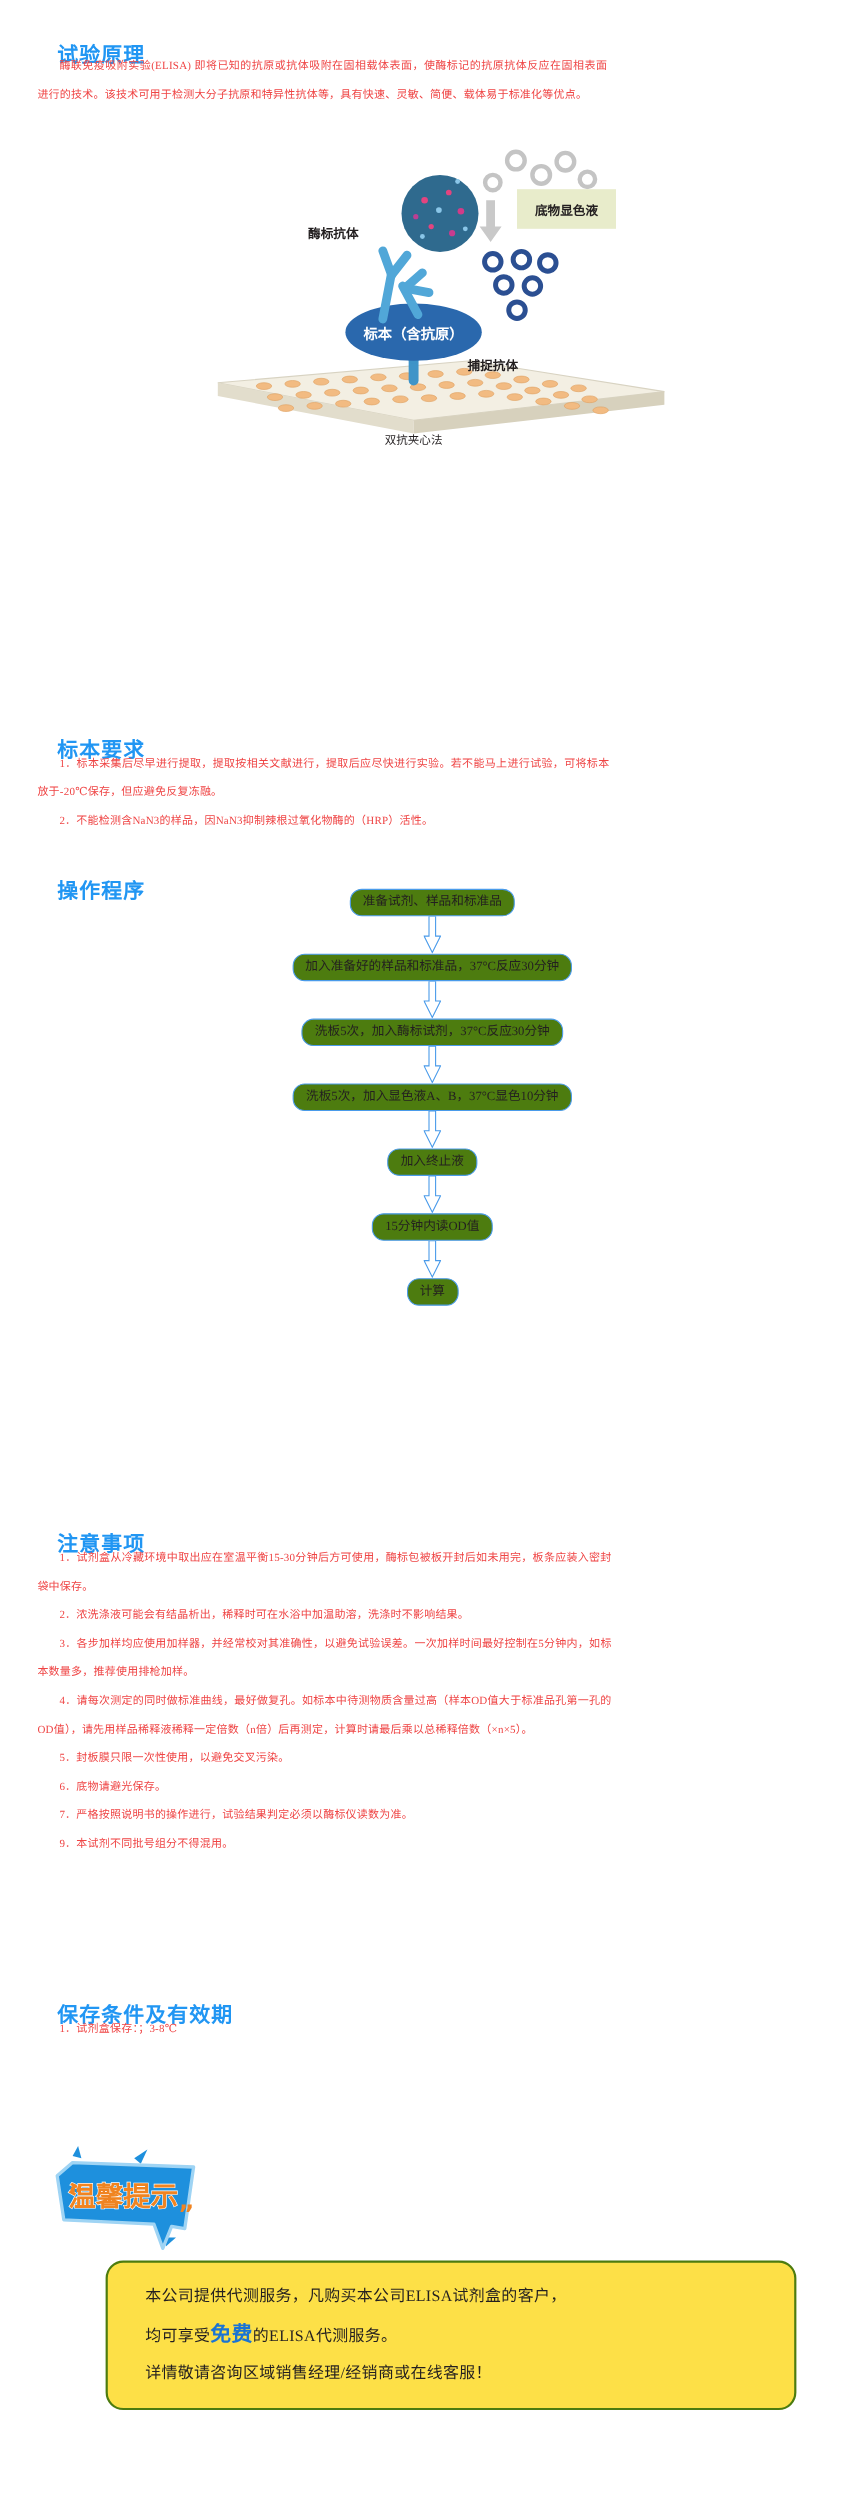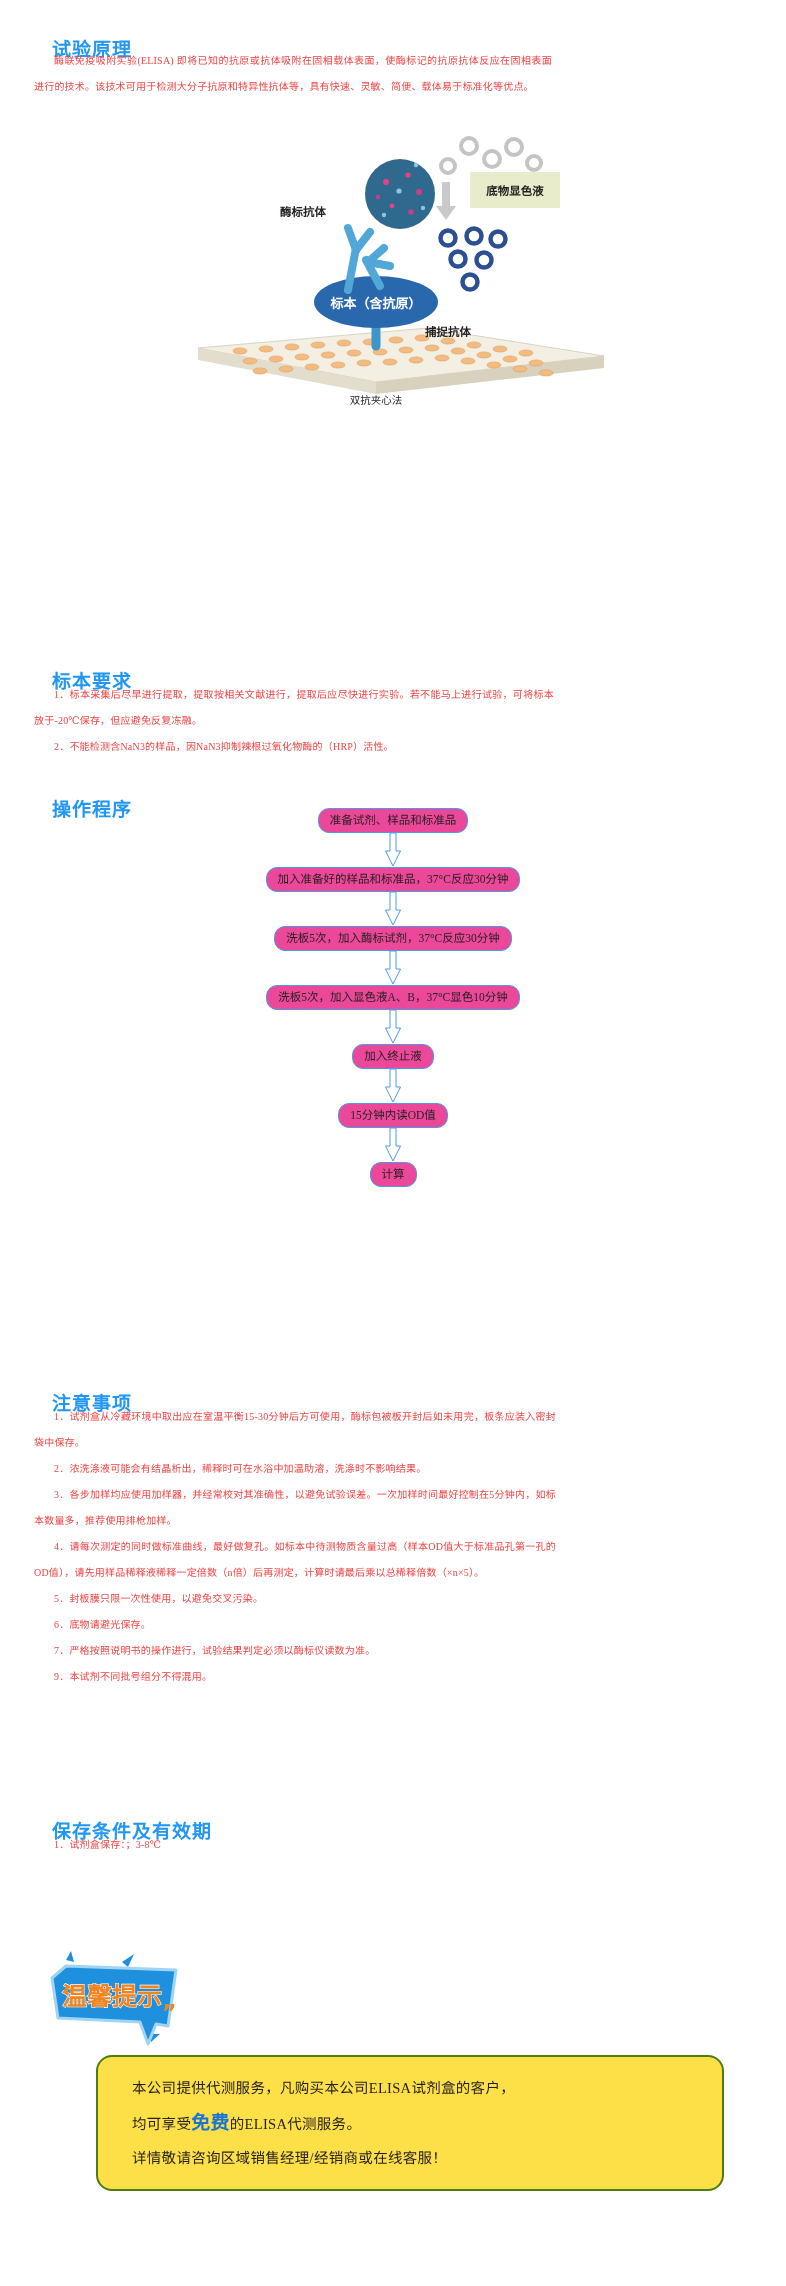--- a/index.html
+++ b/index.html
@@ -53,21 +53,21 @@
   
   .flow { position:absolute; left:0; top:808px; width:786px; }
   .flow-row { display:flex; justify-content:center; }
   .flow-box {
     border: 1px solid #4a9bea;
     border-radius: 11px;
     padding: 3px 11px 4px 11px;
     font-size: 11.5px;
     line-height: 16px;
     color: #231f20;
-    background: #ec4899;
+    background: #4d7c0f;
     white-space: nowrap;
     font-family: "Liberation Serif", serif;
   }
   .flow-arrow {
     width: 786px; height: 34px; display:flex; justify-content:center; align-items:center;
   }
   .flow-arrow svg { display:block; }
 
   
   .notes-list { position:absolute; left:34px; top:1404px; width: 522px; }

